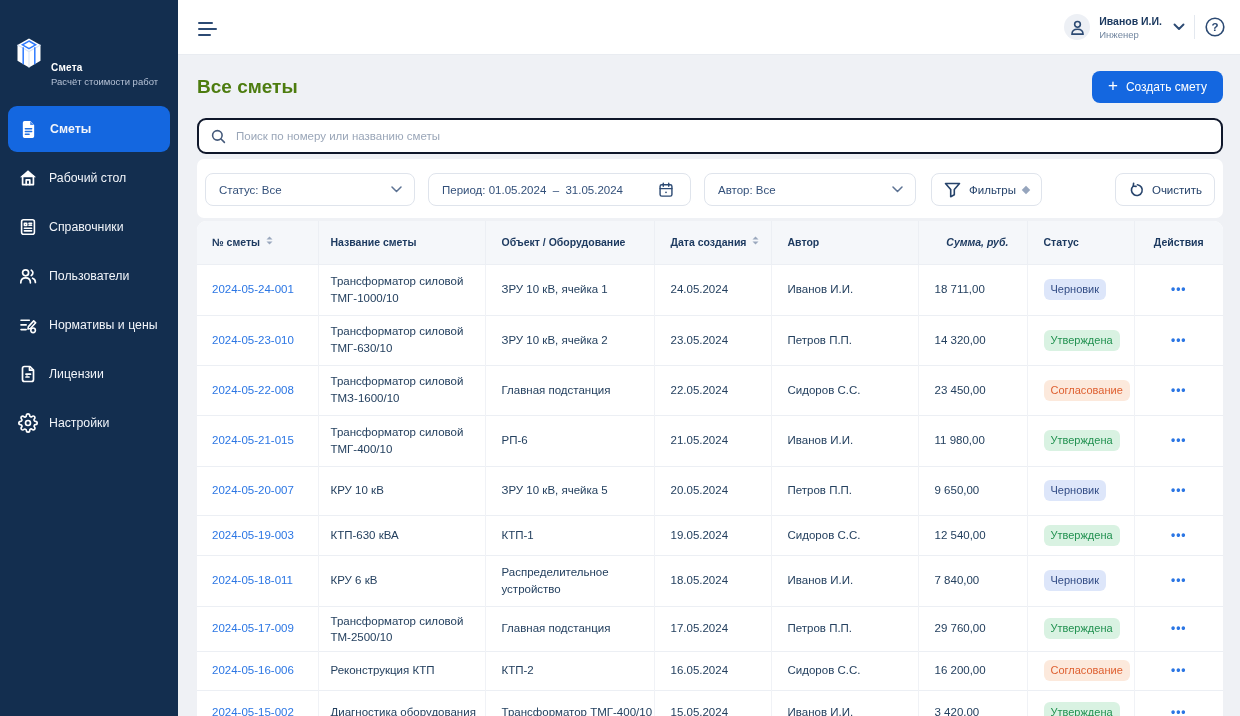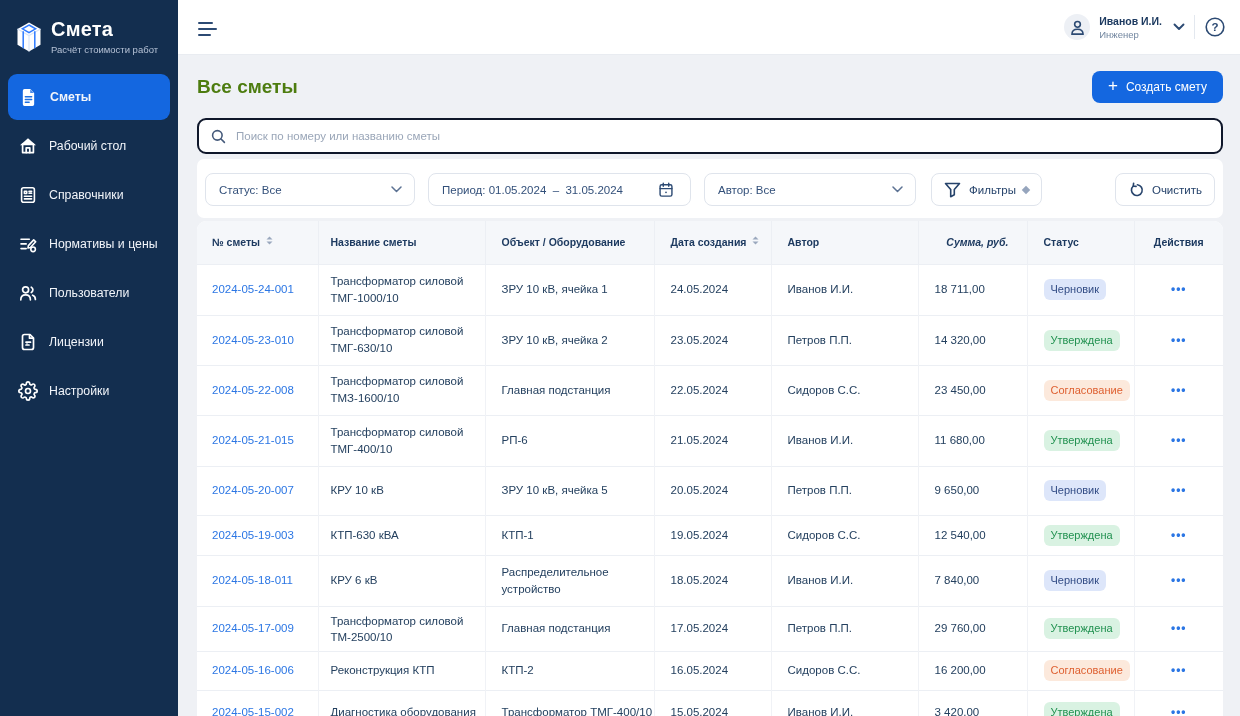--- a/index.html
+++ b/index.html
@@ -4,21 +4,21 @@
 <title>Смета</title>
 <style>
 * { margin:0; padding:0; box-sizing:border-box; }
 html,body { width:1240px; height:716px; overflow:hidden; }
 body { font-family:"Liberation Sans", sans-serif; background:#eff1f5; color:#24405f; display:flex; }
 
 .sidebar { width:178px; min-width:178px; height:716px; background:#132e4f; color:#fff; }
 .logo { display:flex; align-items:center; padding:18px 10px 12px 17px; }
 .logo svg { width:24px; height:30px; flex:none; }
 .logo-txt { margin-left:10px; }
-.logo-title { font-size:20px; font-weight:bold; color:#fff; letter-spacing:.2px; }
+.logo-title { font-size:10px; font-weight:bold; color:#fff; letter-spacing:.2px;margin-top:44px; }
 .logo-sub { font-size:9.5px; color:#b6c2d6; margin-top:3px; white-space:nowrap; }
 .nav { margin-top:7px; }
 .nav-item { display:flex; align-items:center; height:46px; margin:0 8px 3px 8px; padding-left:10px; border-radius:9px; font-size:12.3px; color:#f2f5fa; }
 .nav-item svg { width:20px; height:20px; flex:none; margin-right:11px; }
 .nav-item.active { background:#1467e0; font-weight:bold; }
 
 .main { flex:1; display:flex; flex-direction:column; }
 .topbar { flex:none; height:55px; background:#fff; border-bottom:1px solid #e9ecf1; display:flex; align-items:center; padding:0 15px 0 20px; }
 .burger { width:19px; margin-top:3px; }
 .burger div { height:2px; background:#2c4a73; border-radius:1px; margin-bottom:4px; }
@@ -97,31 +97,31 @@
     <div class="nav-item"><svg viewBox="0 0 20 20" fill="none" stroke="#fff" stroke-width="1.7" stroke-linecap="round" stroke-linejoin="round">
           <polygon points="10,2.2 18,9.2 2,9.2" fill="#fff" stroke="none"></polygon>
           <path d="M4.6 8v8.6h10.8V8"></path>
           <path d="M8.2 16.6v-4.8h3.6v4.8"></path>
         </svg>Рабочий стол</div>
     <div class="nav-item"><svg viewBox="0 0 20 20" fill="none" stroke="#fff" stroke-width="1.6" stroke-linecap="round" stroke-linejoin="round">
           <rect x="3.6" y="2.8" width="12.8" height="14.4" rx="2"></rect>
           <path d="M6.4 6.2h2.3v2.3H6.4Z"></path>
           <path d="M11 6.4h2.6M11 8.2h2.6M6.4 11.2h7.2M6.4 13.9h7.2"></path>
         </svg>Справочники</div>
-    <div class="nav-item"><svg viewBox="0 0 20 20" fill="none" stroke="#fff" stroke-width="1.6" stroke-linecap="round" stroke-linejoin="round">
-          <path d="M3 5.2h8.3M3 9.9h5.2M3 14.6h5.2"></path>
-          <path d="M10.4 11.6l5.3-5.7 2 1.9-5.3 5.7-2.4.5Z"></path>
-          <circle cx="15.1" cy="15.3" r="2.3"></circle>
-        </svg>Нормативы и цены</div>
     <div class="nav-item"><svg viewBox="0 0 20 20" fill="none" stroke="#fff" stroke-width="1.7" stroke-linecap="round" stroke-linejoin="round">
           <circle cx="7.6" cy="6.8" r="3"></circle>
           <path d="M2.8 16.8c0-3.1 2.1-4.9 4.8-4.9s4.8 1.8 4.8 4.9"></path>
           <path d="M13.3 4.2a3 3 0 0 1 0 5.3"></path>
           <path d="M14.6 12.2c1.8.6 2.8 2.1 2.8 4.3"></path>
         </svg>Пользователи</div>
+    <div class="nav-item"><svg viewBox="0 0 20 20" fill="none" stroke="#fff" stroke-width="1.6" stroke-linecap="round" stroke-linejoin="round">
+          <path d="M3 5.2h8.3M3 9.9h5.2M3 14.6h5.2"></path>
+          <path d="M10.4 11.6l5.3-5.7 2 1.9-5.3 5.7-2.4.5Z"></path>
+          <circle cx="15.1" cy="15.3" r="2.3"></circle>
+        </svg>Нормативы и цены</div>
     <div class="nav-item"><svg viewBox="0 0 20 20" fill="none" stroke="#fff" stroke-width="1.7" stroke-linecap="round" stroke-linejoin="round">
           <path d="M4.5 4.5a2 2 0 0 1 2-2h5.5l3.5 3.5v9.5a2 2 0 0 1-2 2h-7a2 2 0 0 1-2-2Z"></path>
           <path d="M11.5 2.8v3.4h3.4"></path>
           <path d="M8 10.2h4.5M8 13h3"></path>
           <circle cx="9" cy="11.6" r="0.2"></circle>
         </svg>Лицензии</div>
     <div class="nav-item"><svg viewBox="0 0 24 24" fill="none" stroke="#fff" stroke-width="2" stroke-linecap="round" stroke-linejoin="round">
           <circle cx="12" cy="12" r="3"></circle>
           <path d="M19.4 15a1.65 1.65 0 0 0 .33 1.82l.06.06a2 2 0 0 1 0 2.83 2 2 0 0 1-2.83 0l-.06-.06a1.65 1.65 0 0 0-1.82-.33 1.65 1.65 0 0 0-1 1.51V21a2 2 0 0 1-2 2 2 2 0 0 1-2-2v-.09A1.65 1.65 0 0 0 9 19.4a1.65 1.65 0 0 0-1.82.33l-.06.06a2 2 0 0 1-2.83 0 2 2 0 0 1 0-2.83l.06-.06a1.65 1.65 0 0 0 .33-1.82 1.65 1.65 0 0 0-1.51-1H3a2 2 0 0 1-2-2 2 2 0 0 1 2-2h.09A1.65 1.65 0 0 0 4.6 9a1.65 1.65 0 0 0-.33-1.82l-.06-.06a2 2 0 0 1 0-2.83 2 2 0 0 1 2.83 0l.06.06a1.65 1.65 0 0 0 1.82.33H9a1.65 1.65 0 0 0 1-1.51V3a2 2 0 0 1 2-2 2 2 0 0 1 2 2v.09a1.65 1.65 0 0 0 1 1.51 1.65 1.65 0 0 0 1.82-.33l.06-.06a2 2 0 0 1 2.83 0 2 2 0 0 1 0 2.83l-.06.06a1.65 1.65 0 0 0-.33 1.82V9a1.65 1.65 0 0 0 1.51 1H21a2 2 0 0 1 2 2 2 2 0 0 1-2 2h-.09a1.65 1.65 0 0 0-1.51 1z"></path>
         </svg>Настройки</div>
@@ -248,21 +248,21 @@
               <td class="num">23 450,00</td>
               <td><span class="chip wait">Согласование</span></td>
               <td><span class="dots">•••</span></td>
             </tr>
           <tr style="height:51px">
               <td><a class="link">2024-05-21-015</a></td>
               <td>Трансформатор силовой<br>ТМГ-400/10</td>
               <td>РП-6</td>
               <td>21.05.2024</td>
               <td>Иванов И.И.</td>
-              <td class="num">11 680,00</td>
+              <td class="num">11 980,00</td>
               <td><span class="chip ok">Утверждена</span></td>
               <td><span class="dots">•••</span></td>
             </tr>
           <tr style="height:49px">
               <td><a class="link">2024-05-20-007</a></td>
               <td>КРУ 10 кВ</td>
               <td>ЗРУ 10 кВ, ячейка 5</td>
               <td>20.05.2024</td>
               <td>Петров П.П.</td>
               <td class="num">9 650,00</td>

